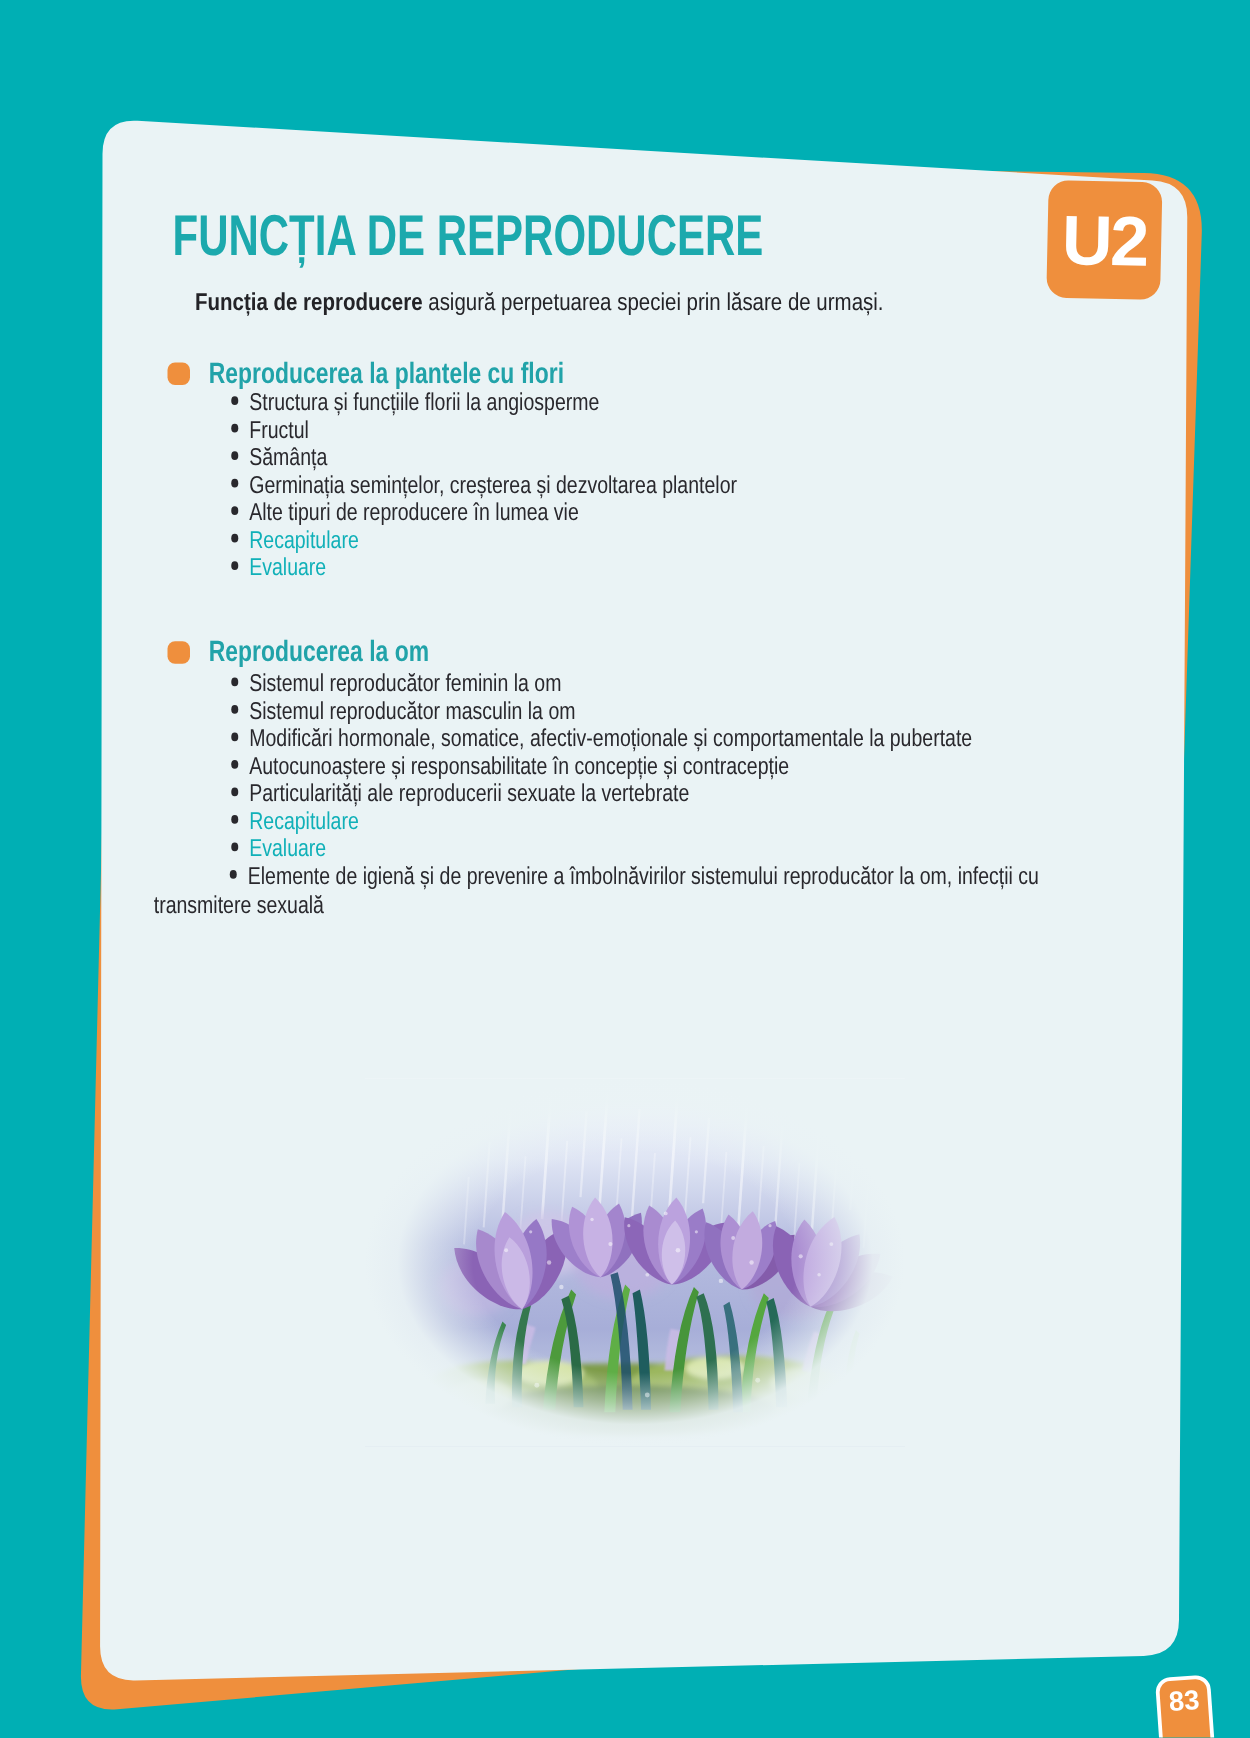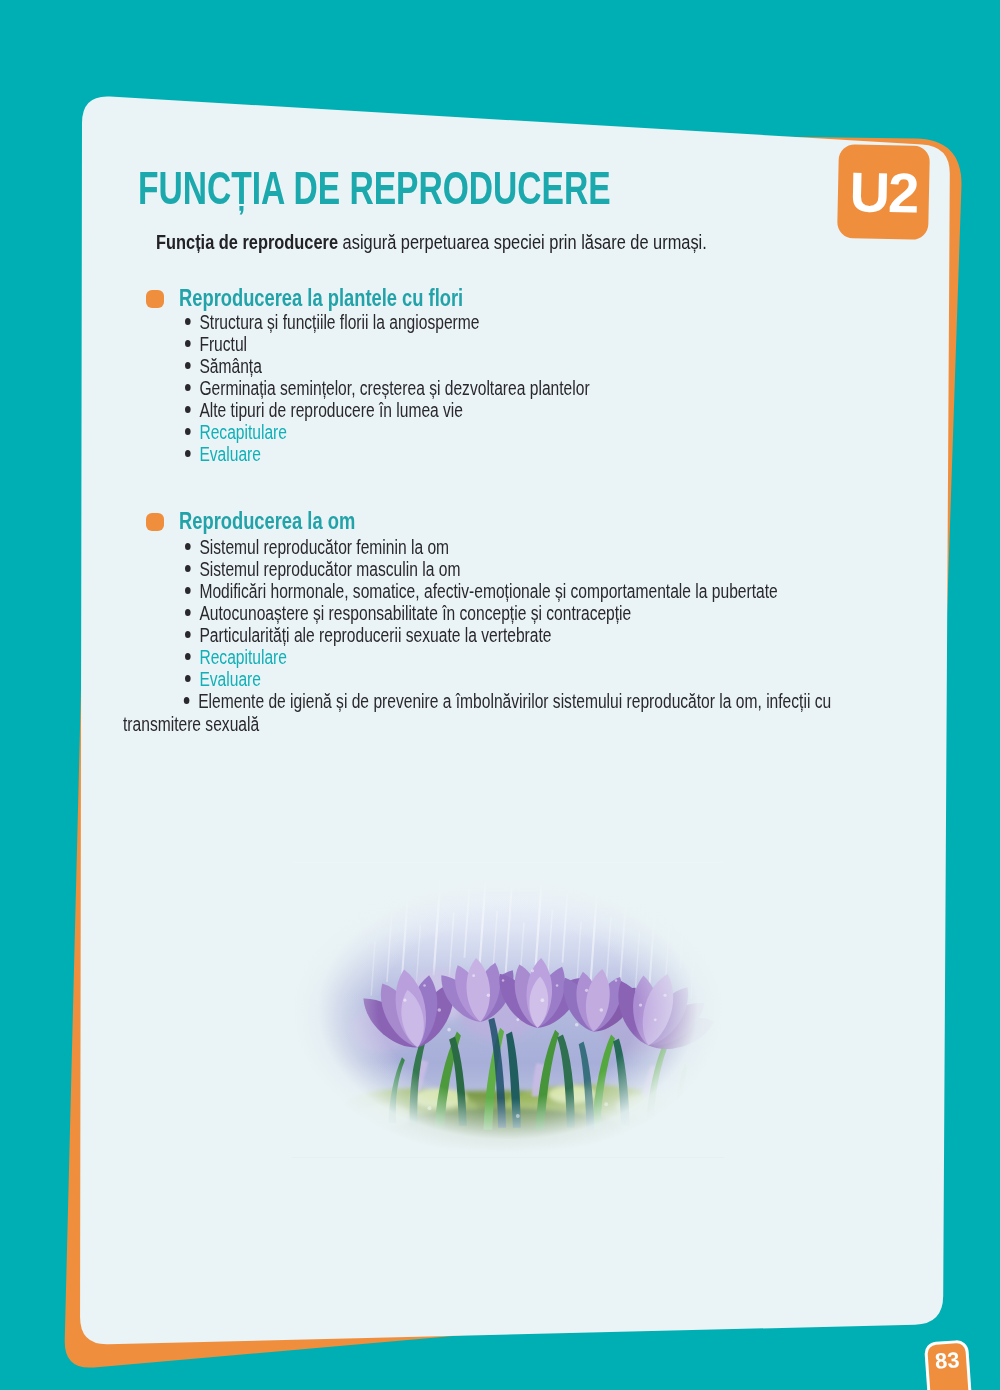--- a/index.html
+++ b/index.html
@@ -28,21 +28,21 @@
   .page-title{
     left:138px;top:161px;margin:0;white-space:nowrap;
     font-size:46px;font-weight:bold;color:#1ca9ad;
     transform:scaleX(.73);transform-origin:0 0;letter-spacing:0;
   }
   .intro{
     left:156px;top:231px;margin:0;white-space:nowrap;
     font-size:19.5px;color:#232327;
     transform:scaleX(.84);transform-origin:0 0;
   }
-  .section-head{left:146px;white-space:nowrap;}
+  .section-head{left:134px;white-space:nowrap;}
   .section-head .sq{
     display:inline-block;width:18px;height:18px;border-radius:6px;
     background:#ef8f3d;vertical-align:-2px;
   }
   .section-head .h{
     display:inline-block;margin:0 0 0 15px;
     font-size:23.5px;font-weight:bold;color:#21a3a9;
     transform:scaleX(.78);transform-origin:0 0;
   }
   .li{

